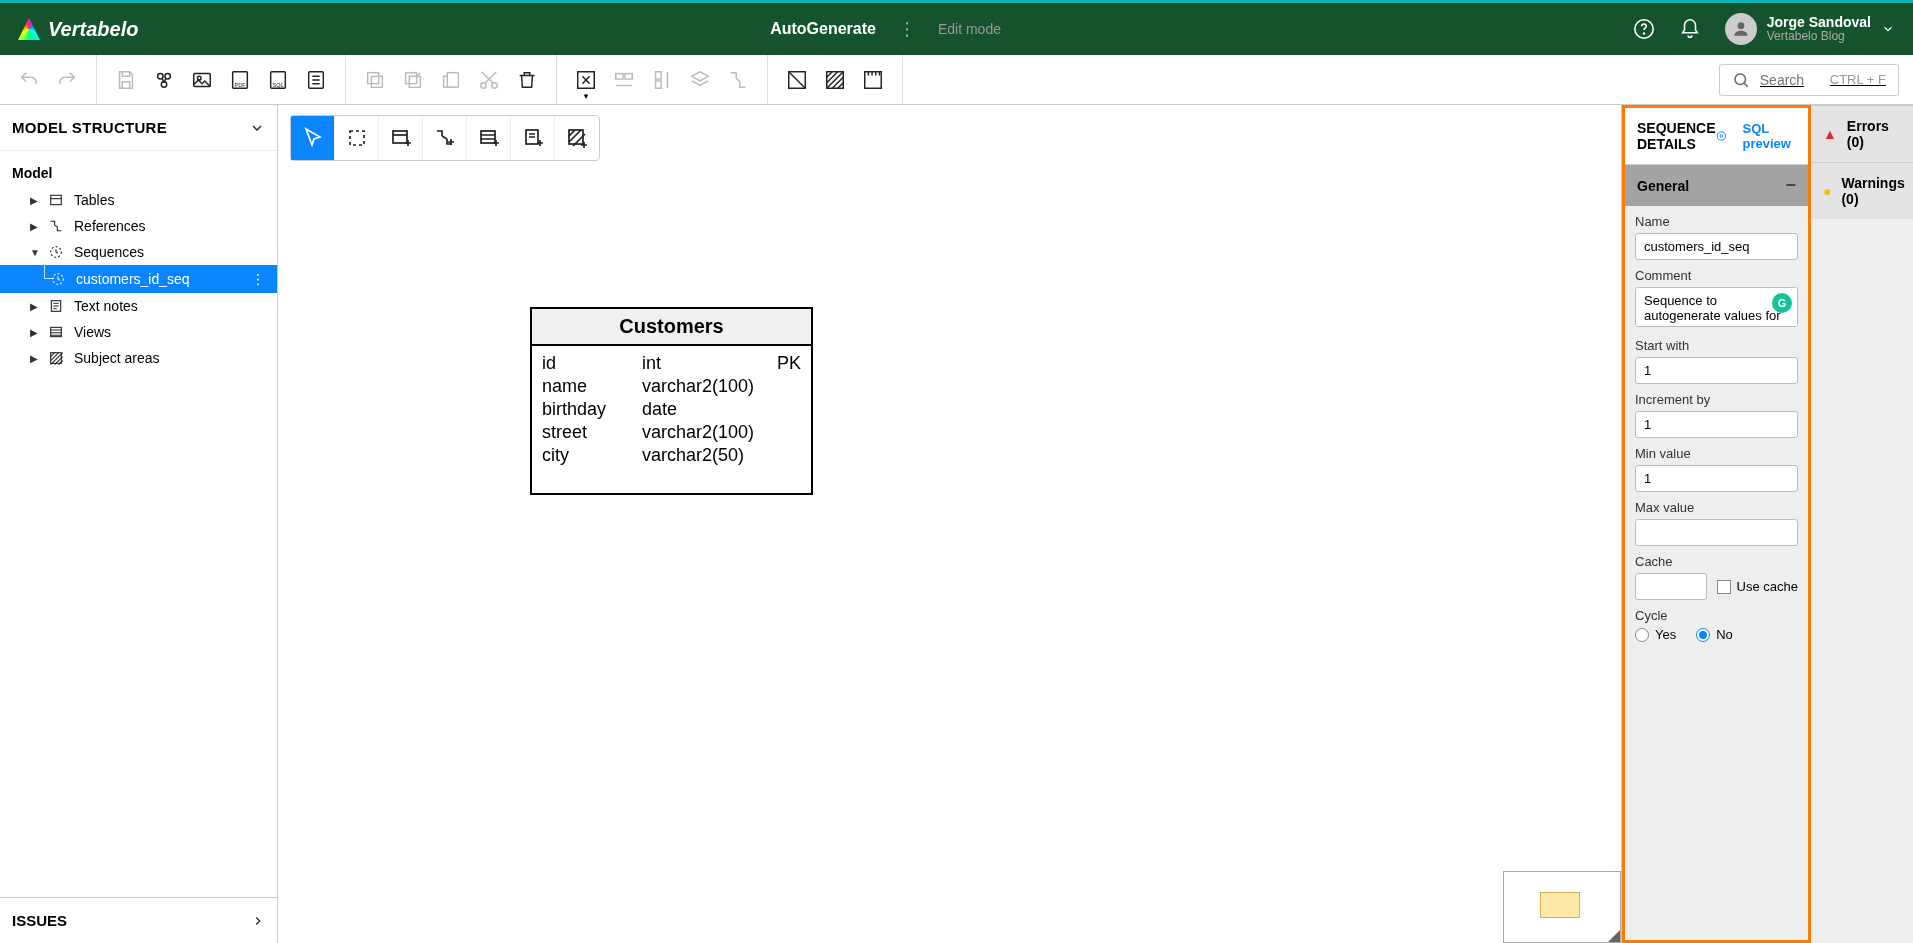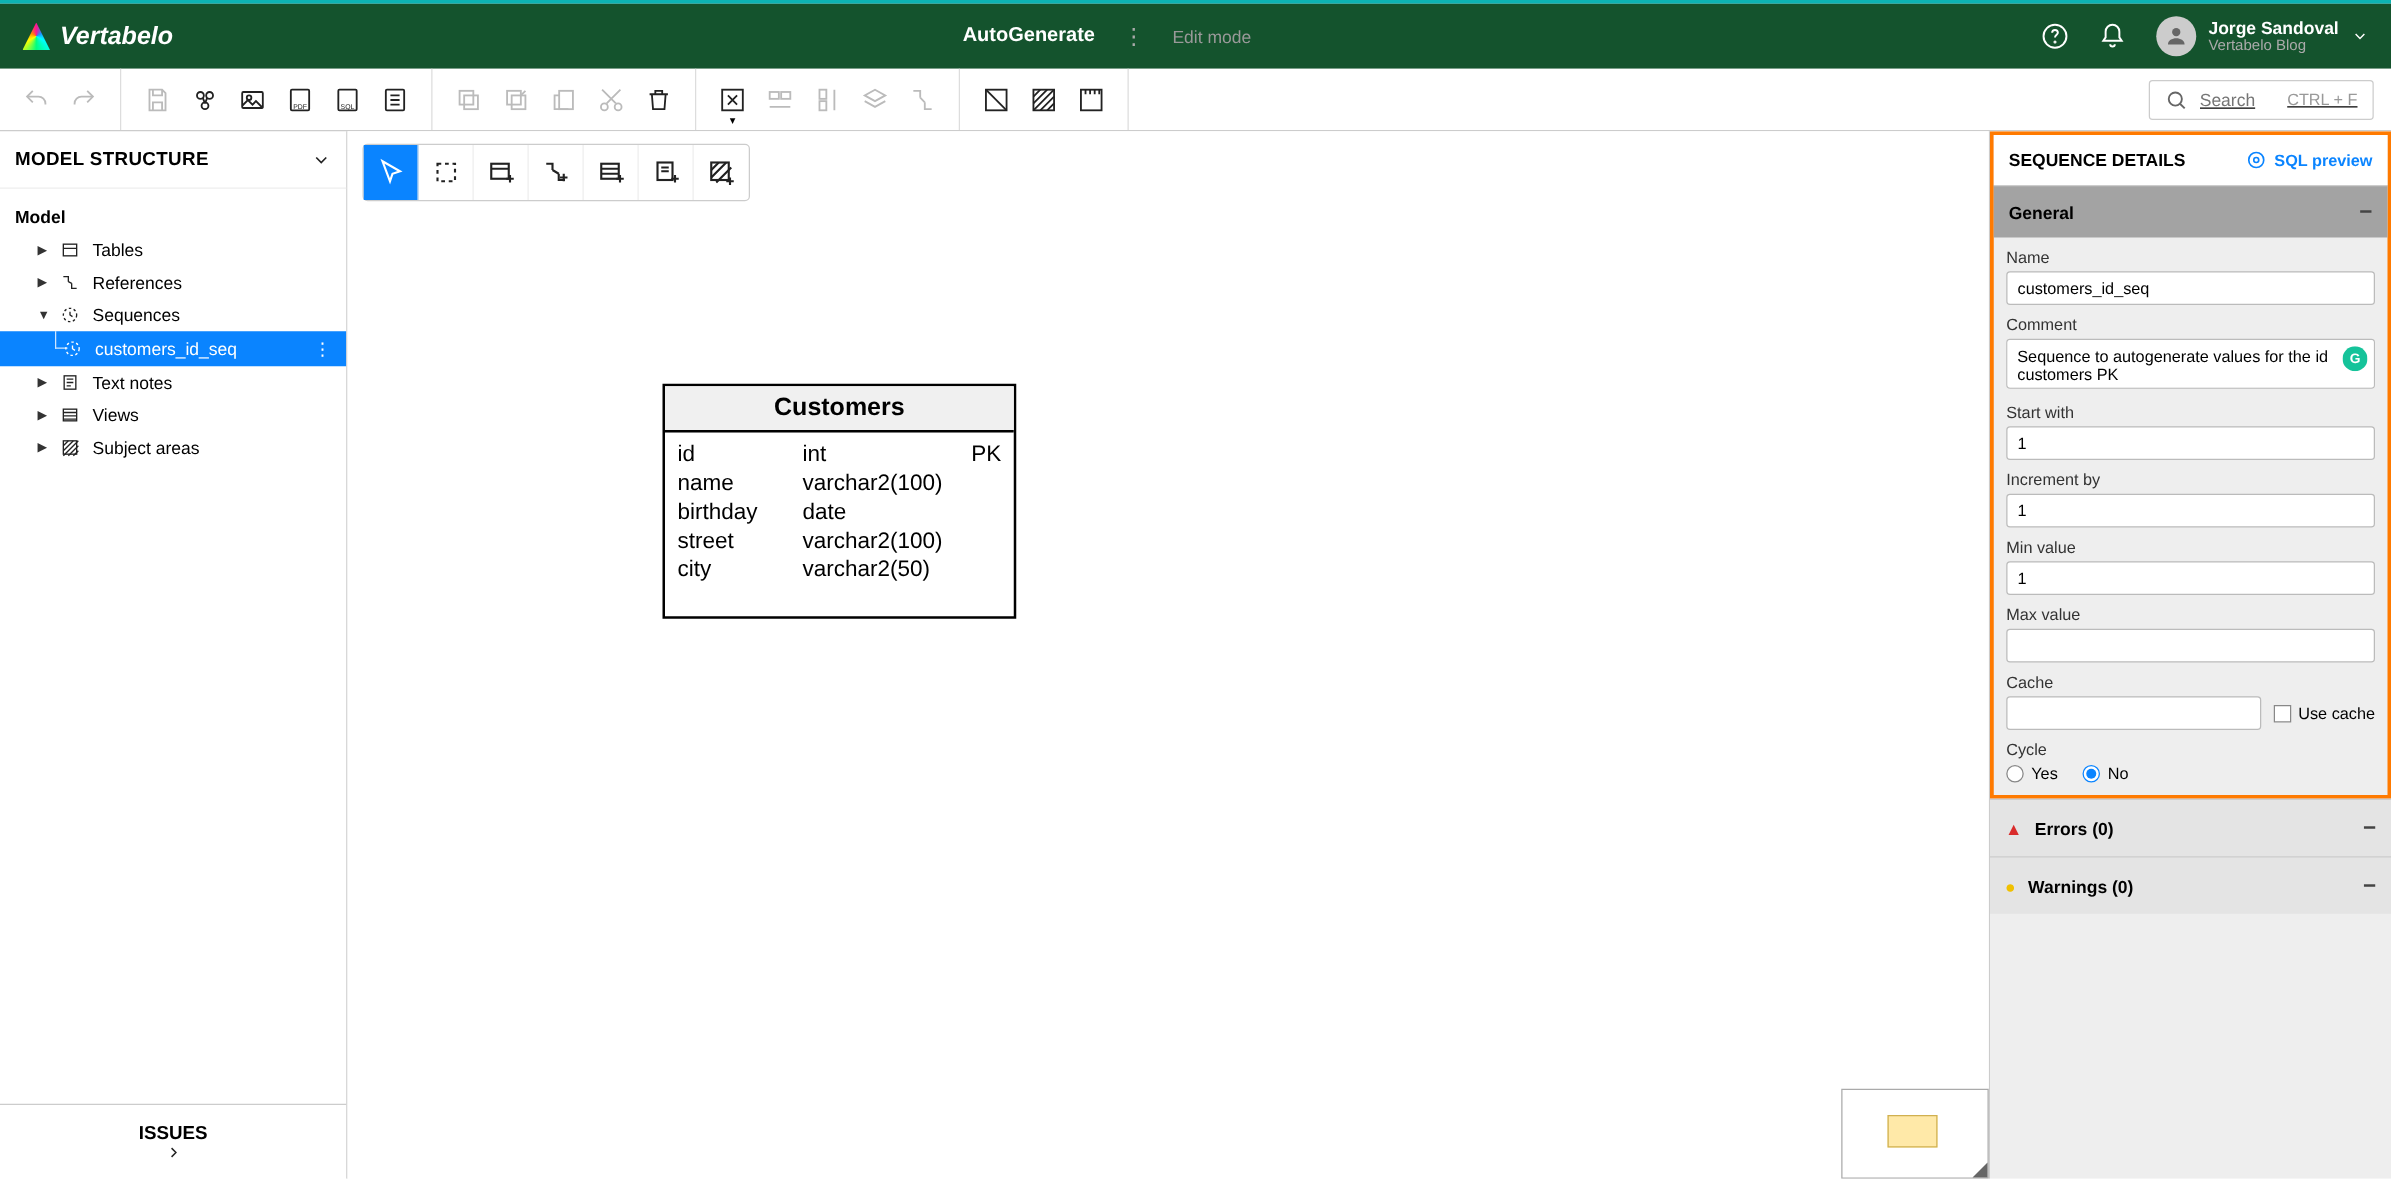--- a/index.html
+++ b/index.html
@@ -46,21 +46,21 @@
 .panel-hdr { padding: 14px 12px; font-size: 15px; font-weight: 700; letter-spacing: 0.3px; display: flex; justify-content: space-between; align-items: center; border-bottom: 1px solid #eee; cursor: pointer; }
 .tree { padding: 8px 0; flex: 1; overflow: auto; }
 .tree-root { font-size: 14px; font-weight: 600; padding: 6px 12px; }
 .tree-item { display: flex; align-items: center; padding: 5px 10px 5px 30px; font-size: 14px; gap: 10px; cursor: pointer; }
 .tree-item .caret { width: 8px; font-size: 10px; color: #333; }
 .tree-item svg { width: 16px; height: 16px; stroke: #222; fill: none; stroke-width: 1.6; }
 .tree-sub { display: flex; align-items: center; padding: 6px 10px 6px 50px; background: #0a84ff; color: #fff; font-size: 14px; gap: 10px; position: relative; }
 .tree-sub svg { width: 16px; height: 16px; stroke: #fff; fill: none; stroke-width: 1.6; }
 .tree-sub .more { position: absolute; right: 12px; cursor: pointer; }
 .tree-l { position: absolute; left: 44px; top: 0; bottom: 50%; border-left: 1px solid #fff; border-bottom: 1px solid #fff; width: 10px; opacity: 0.8; }
-.issues-bar { padding: 14px 12px; font-size: 15px; font-weight: 700; display: flex; justify-content: space-between; align-items: center; border-top: 1px solid #ccc; cursor: pointer; flex-direction: column; }
+.issues-bar { padding: 14px 12px; font-size: 15px; font-weight: 700; display: flex; justify-content: space-between; align-items: center; border-top: 1px solid #ccc; cursor: pointer; }
 
 
 .canvas { flex: 1; position: relative; background: #fff; }
 .canvas-tools { position: absolute; top: 10px; left: 12px; display: flex; background: #fff; border: 1px solid #ccc; border-radius: 4px; }
 .canvas-tools .ct-btn { width: 44px; height: 44px; display: flex; align-items: center; justify-content: center; border-right: 1px solid #eee; cursor: pointer; }
 .canvas-tools .ct-btn:last-child { border-right: none; }
 .canvas-tools .ct-btn.active { background: #0a84ff; }
 .canvas-tools .ct-btn svg { width: 24px; height: 24px; stroke: #222; fill: none; stroke-width: 1.7; }
 .canvas-tools .ct-btn.active svg { stroke: #fff; }
 
@@ -70,24 +70,24 @@
 .entity-row { display: flex; font-size: 18px; padding: 1px 0; }
 .entity-row .col-name { width: 100px; }
 .entity-row .col-type { flex: 1; }
 .entity-row .col-key { width: 32px; text-align: right; }
 
 .minimap { position: absolute; right: 0; bottom: 0; width: 118px; height: 72px; border: 1px solid #aaa; background: #fff; }
 .minimap-inner { width: 40px; height: 26px; background: #ffe9a8; border: 1px solid #d0b050; margin: 20px 0 0 36px; }
 .minimap-handle { position: absolute; right: 0; bottom: 0; width: 0; height: 0; border-right: 12px solid #666; border-top: 12px solid transparent; }
 
 
-.right-panel { width: 322px; border-left: 1px solid #ccc; background: #eee; display: flex; flex-direction: column; overflow: hidden; }
+.right-panel { width: 292px; border-left: 1px solid #ccc; background: #eee; display: flex; flex-direction: row; overflow: hidden; }
 .highlight-wrap { border: 3px solid #ff7a00; border-bottom: 3px solid #ff7a00; }
 .rp-hdr { padding: 12px; font-size: 14px; font-weight: 700; background: #fff; display: flex; justify-content: space-between; align-items: center; }
-.sql-preview { color: #0a84ff; font-weight: 600; font-size: 13px; display: flex; align-items: center; gap: 6px; cursor: pointer; }
+.sql-preview { color: #0a84ff; font-weight: 600; font-size: 13px; display: flex; align-items: center; gap: 16px; cursor: pointer; }
 .sql-preview svg { width: 16px; height: 16px; stroke: #0a84ff; fill: none; stroke-width: 2; }
 .section-hdr { padding: 10px 12px; font-size: 14px; font-weight: 700; background: #a3a3a3; display: flex; justify-content: space-between; align-items: center; border-top: 1px solid #ccc; cursor: pointer; }
 .section-body { padding: 0 10px 10px 10px; }
 .field { margin-top: 8px; }
 .field-label { font-size: 13px; color: #333; margin-bottom: 4px; }
 .field input, .field textarea { width: 100%; padding: 5px 8px; border: 1px solid #bbb; border-radius: 3px; font-size: 13px; font-family: inherit; background: #fff; }
 .field textarea { resize: none; height: 40px; }
 .textarea-wrap { position: relative; }
 .grammarly { position: absolute; right: 6px; top: 6px; width: 20px; height: 20px; border-radius: 50%; background: #15c39a; color: #fff; display: flex; align-items: center; justify-content: center; font-size: 11px; font-weight: 700; }
 .cache-row { display: flex; gap: 10px; align-items: center; }

